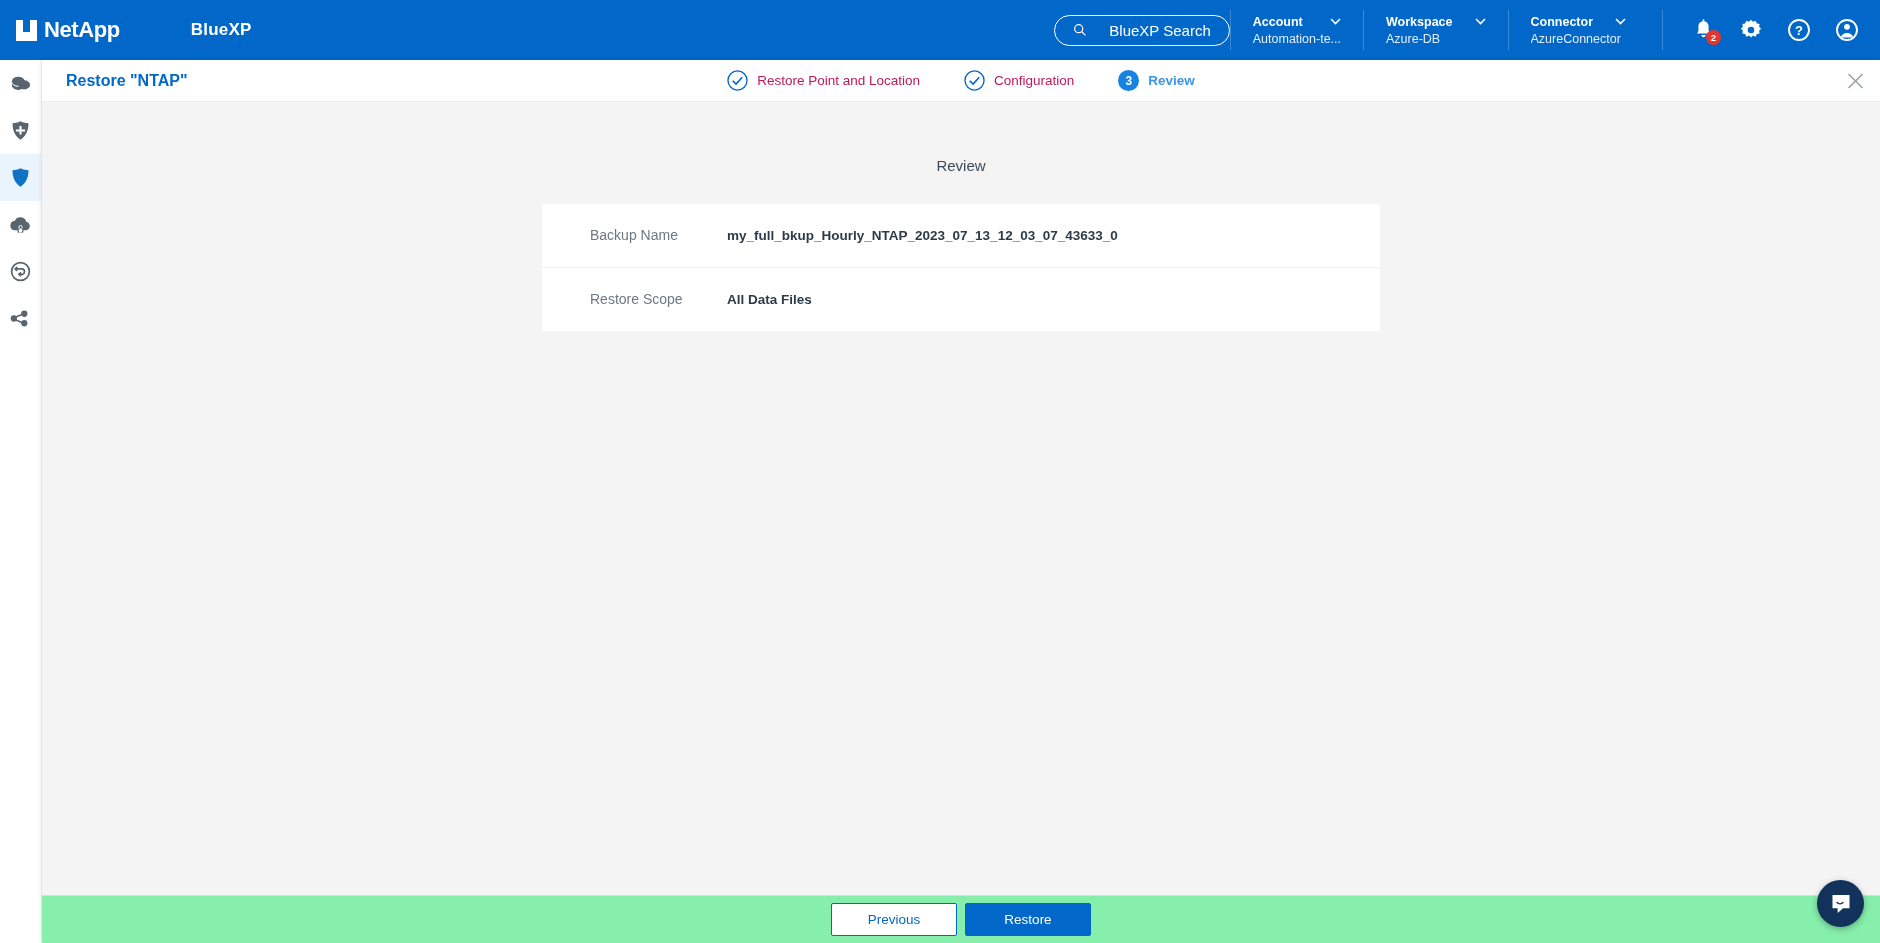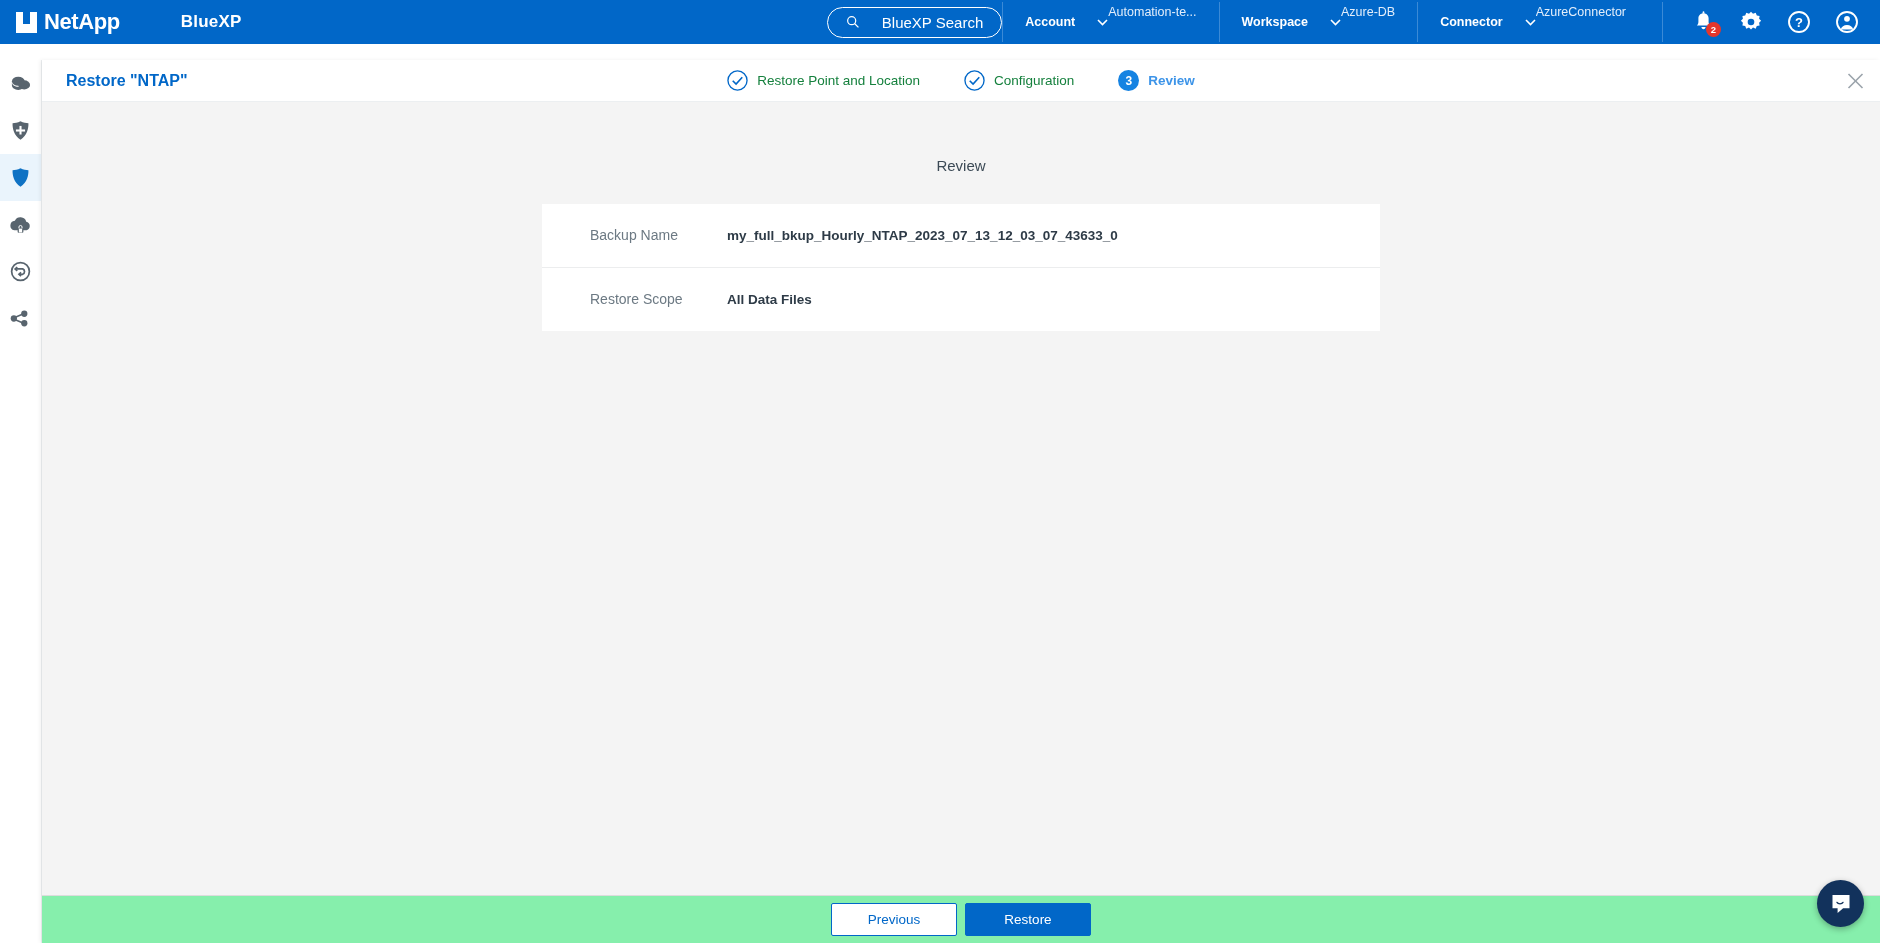--- a/index.html
+++ b/index.html
@@ -6,59 +6,59 @@
   html, body {
     width: 1880px; height: 943px;
     font-family: "Liberation Sans", sans-serif;
     background: #ffffff;
     overflow: hidden;
   }
 
   
   .topbar {
     position: absolute; top: 0; left: 0;
-    width: 1880px; height: 44px;
+    width: 1880px; height: 60px;
     background: #0167c8;
     display: flex; align-items: center;
   }
   .brand { display: flex; align-items: center; padding-left: 16px; }
   .netapp-logo { display: flex; align-items: center; gap: 7px; }
   .netapp-mark {
     width: 21px; height: 21px; background: #ffffff;
     position: relative;
   }
   .netapp-mark::after {
     content: ""; position: absolute;
     left: 7px; top: 0; width: 7px; height: 12px;
     background: #0167c8;
   }
   .netapp-word {
     color: #ffffff; font-size: 22px; font-weight: bold;
     letter-spacing: -0.4px;
   }
   .bluexp-word {
     color: #ffffff; font-size: 17px; font-weight: bold;
-    margin-left: 28px; letter-spacing: 0.2px; padding-left: 33px;
+    margin-left: 38px; letter-spacing: 0.2px; padding-left: 33px;
   }
 
   .header-right {
     margin-left: auto; display: flex; align-items: center;
     height: 60px;
   }
   .search-pill {
     display: flex; align-items: center; gap: 22px;
     border: 1px solid #ffffff; border-radius: 18px;
     height: 31px; padding: 0 18px;
     color: #ffffff; font-size: 15px;
     cursor: pointer; white-space: nowrap;
   }
   .search-pill svg { flex: none; }
 
   .hdr-sel {
-    display: flex; flex-direction: row; justify-content: center;
+    display: flex; flex-direction: column; justify-content: center;
     padding: 0 22px; height: 40px; cursor: pointer;
     border-left: 1px solid #3b8ad6;
     min-width: 120px;
   }
   .hdr-sel:first-of-type { border-left: none; }
   .hdr-sel-top {
     display: flex; align-items: center; gap: 22px;
     color: #ffffff; font-size: 12.5px; font-weight: bold;
   }
   .hdr-sel-val {
@@ -118,21 +118,21 @@
     margin: 0 auto; display: flex; align-items: center; gap: 44px;
   }
   .step { display: flex; align-items: center; gap: 9px; cursor: pointer; }
   .step-circle-num {
     width: 21px; height: 21px; border-radius: 50%;
     background: #1683e2; color: #ffffff;
     font-size: 12px; font-weight: bold;
     display: flex; align-items: center; justify-content: center;
     flex: none;
   }
-  .step-label { font-size: 13.5px; color: #15803d; white-space: nowrap; }
+  .step-label { font-size: 13.5px; color: #be185d; white-space: nowrap; }
   .step.current .step-label { color: #3d94e8; font-weight: bold; }
   .close-x {
     position: absolute; right: 16px; top: 50%;
     transform: translateY(-50%);
     cursor: pointer; line-height: 0;
   }
 
   
   .body-area {
     position: absolute; top: 42px; left: 0;

